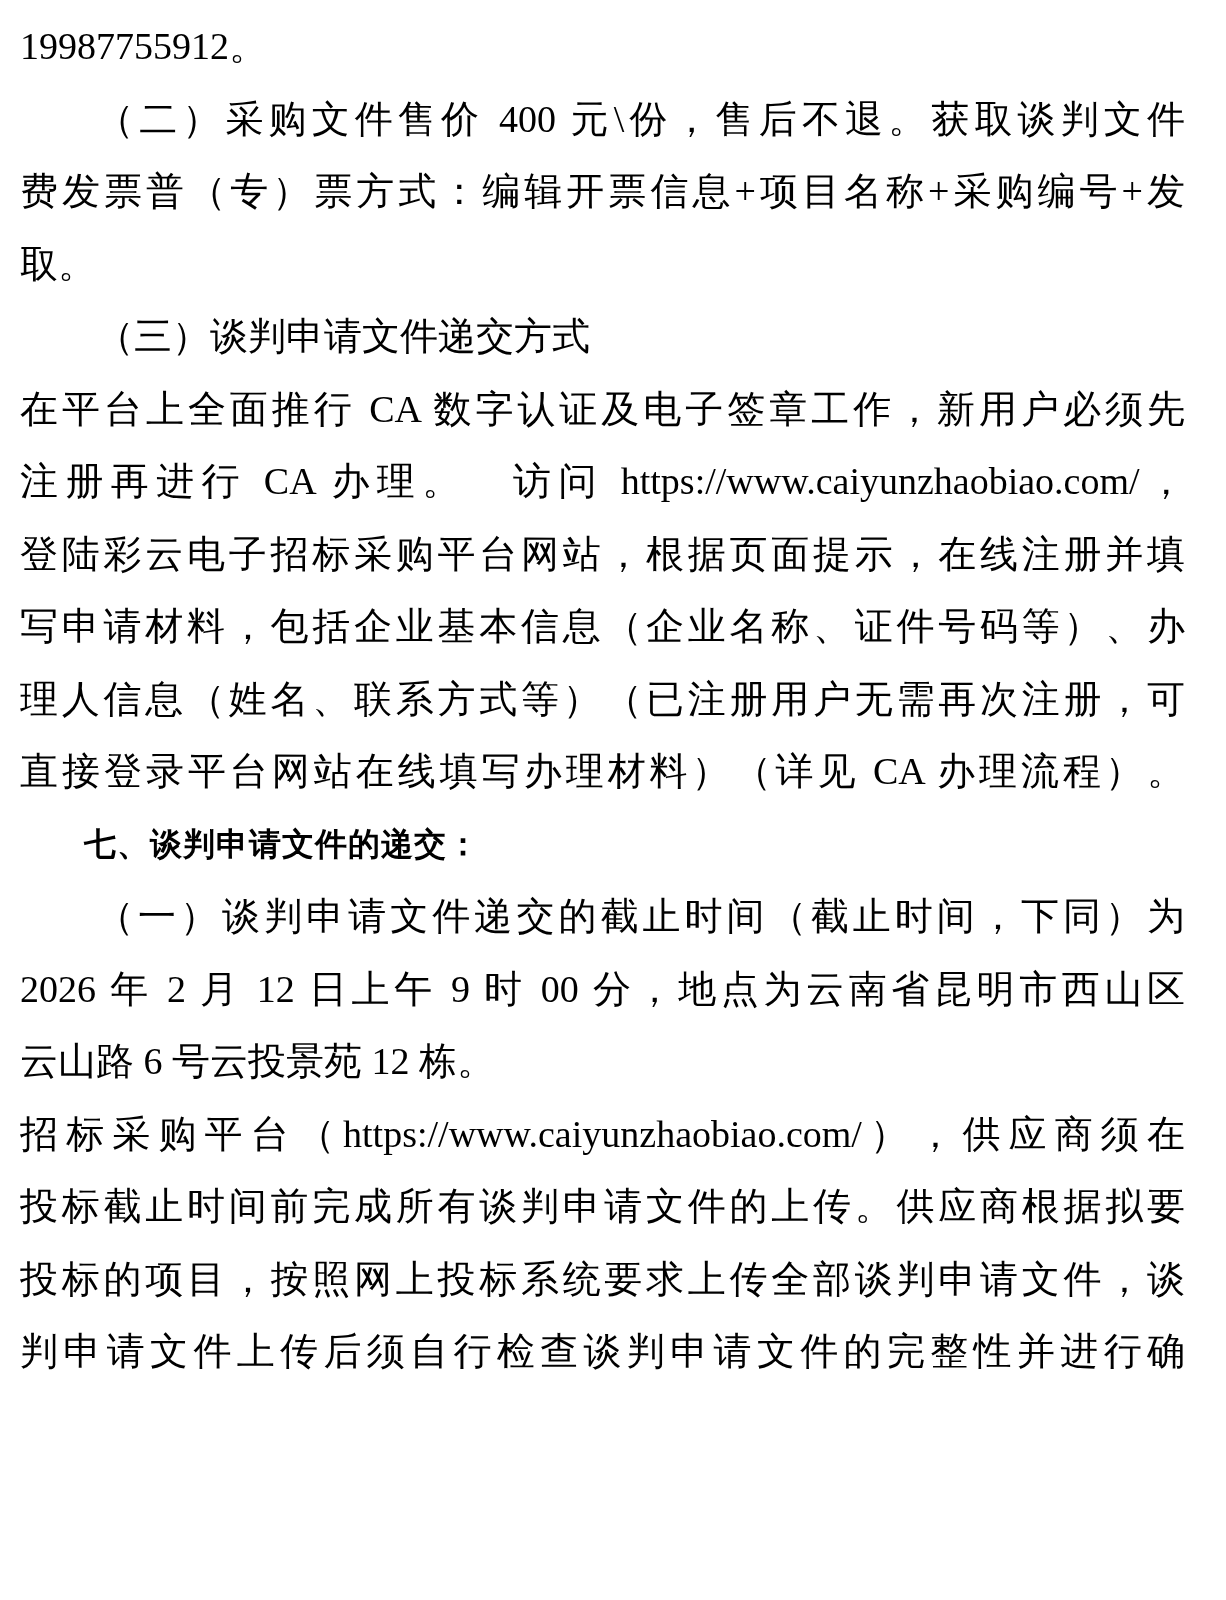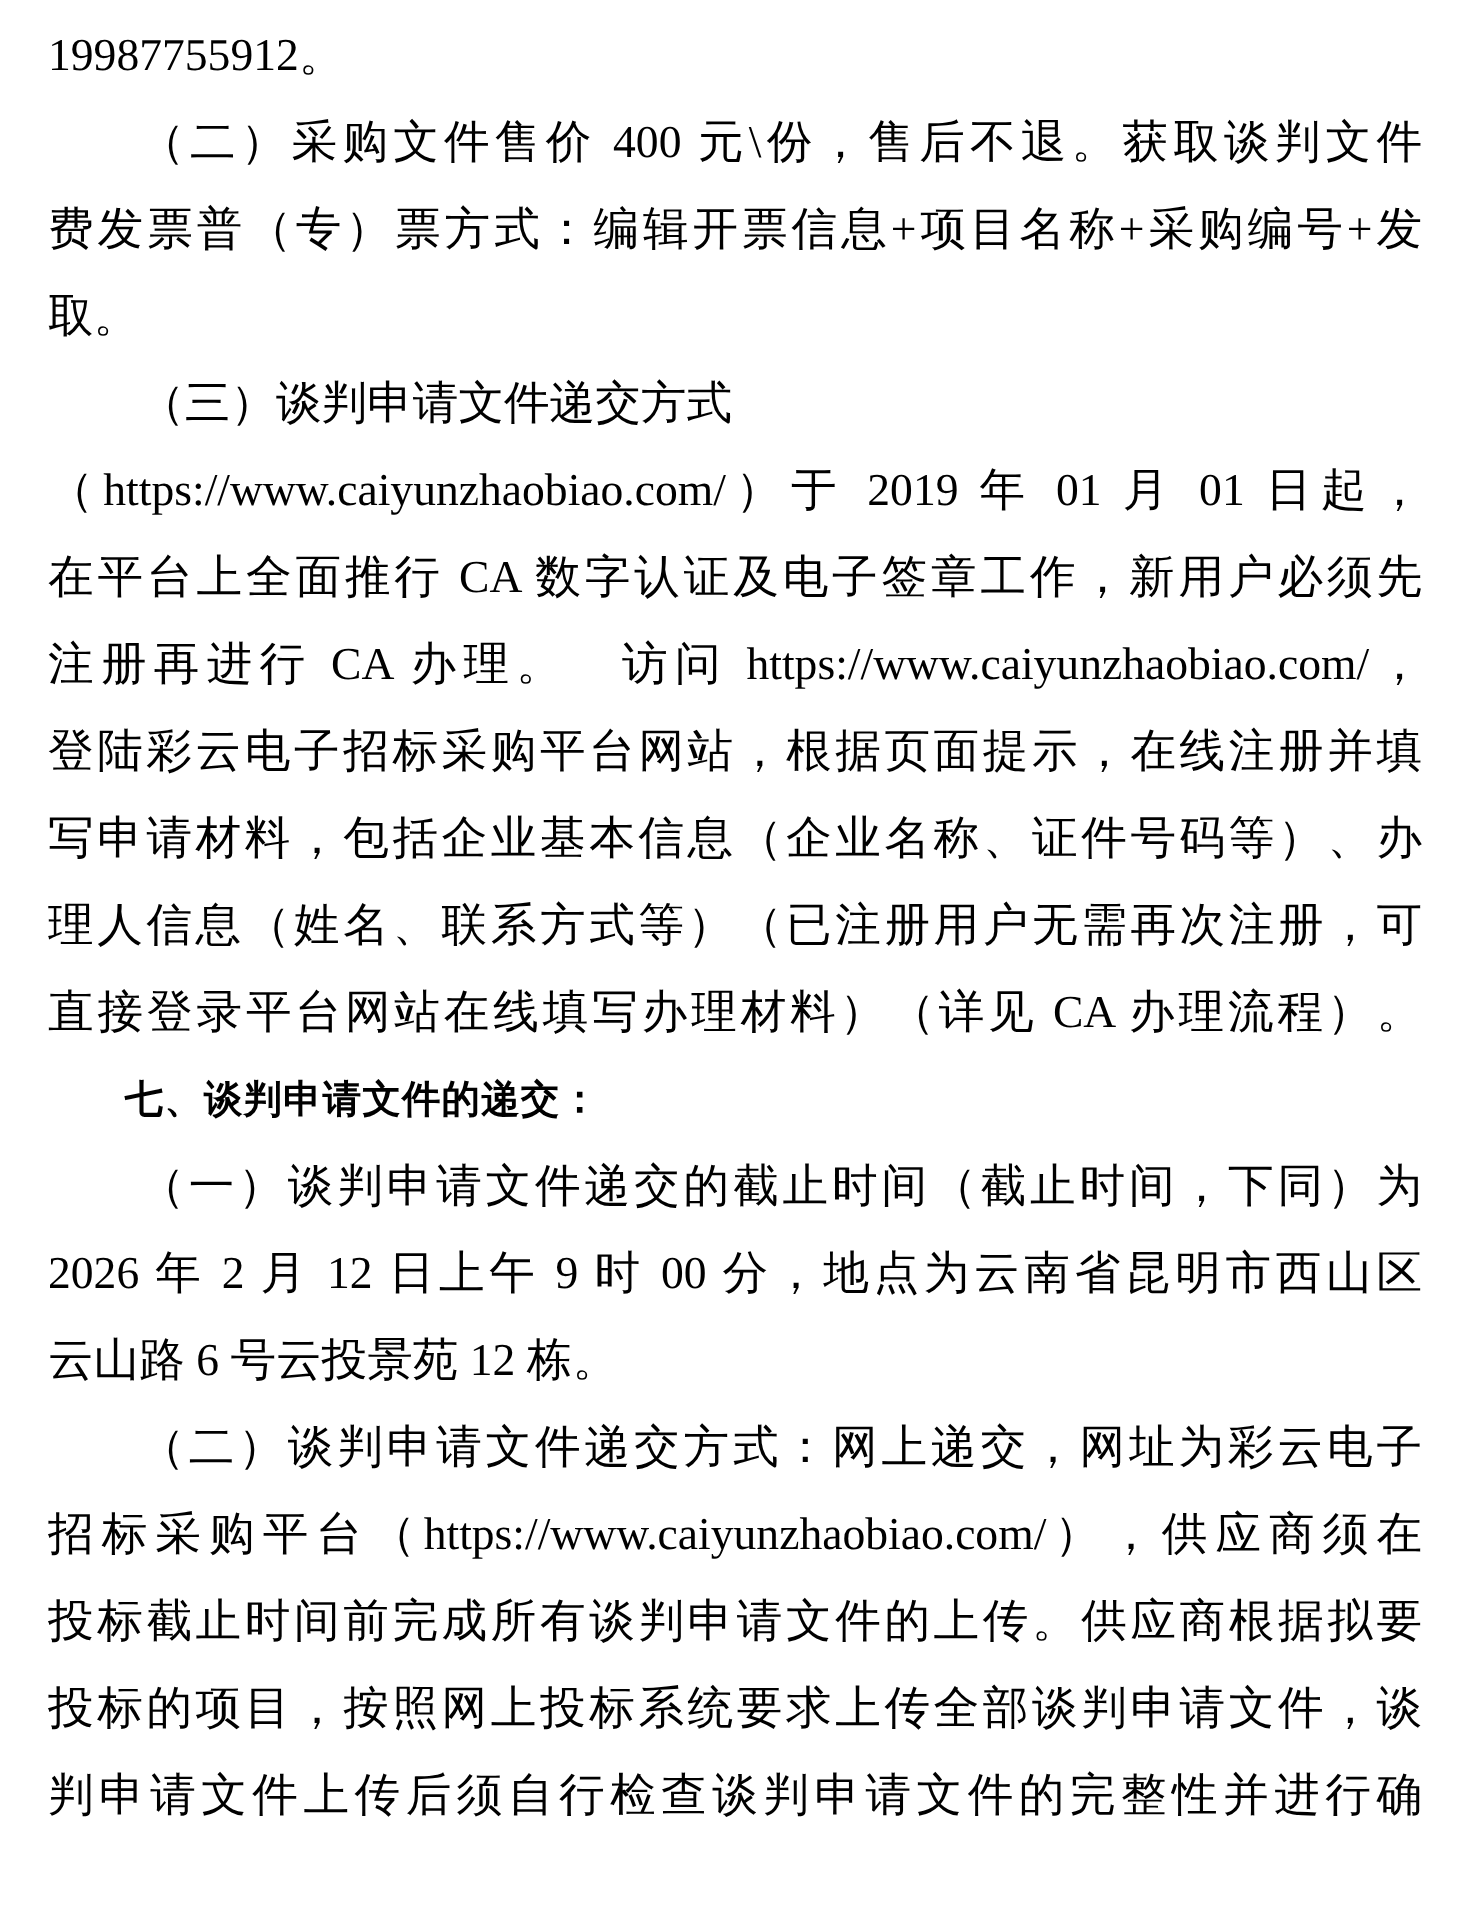--- a/index.html
+++ b/index.html
@@ -9,21 +9,21 @@
   body {
     width: 1226px;
     height: 1600px;
     overflow: hidden;
     background: #ffffff;
   }
   .page {
     box-sizing: border-box;
     width: 1226px;
     height: 1600px;
-    padding: 10px 41px 0 40px;
+    padding: 10px 41px 0 20px;
     overflow: hidden;
     font-family: "Liberation Serif", "DejaVu Serif", serif;
     font-size: 38px;
     color: #000000;
     background: #ffffff;
   }
   .line {
     height: 72.5px;
     line-height: 72.5px;
     overflow: hidden;
@@ -47,29 +47,27 @@
 </style>
 </head>
 <body>
 
 <div class="page" style="background: rgb(255, 255, 255); color: rgb(0, 0, 0);">
     <div class="line">19987755912。</div>
     <div class="line justify indent">（二）采购文件售价 400 元\份，售后不退。获取谈判文件</div>
     <div class="line justify">费发票普（专）票方式：编辑开票信息+项目名称+采购编号+发</div>
     <div class="line">取。</div>
     <div class="line indent">（三）谈判申请文件递交方式</div>
-    <div class="line justify">（https://www.caiyunzhaobiao.com/）于 2019 年 01 月 01 日起，</div>
     <div class="line justify">在平台上全面推行 CA 数字认证及电子签章工作，新用户必须先</div>
     <div class="line justify">注册再进行 CA 办理。　访问 https://www.caiyunzhaobiao.com/，</div>
     <div class="line justify">登陆彩云电子招标采购平台网站，根据页面提示，在线注册并填</div>
     <div class="line justify">写申请材料，包括企业基本信息（企业名称、证件号码等）、办</div>
     <div class="line justify">理人信息（姓名、联系方式等）（已注册用户无需再次注册，可</div>
     <div class="line justify">直接登录平台网站在线填写办理材料）（详见 CA 办理流程）。</div>
     <div class="line indent heading">七、谈判申请文件的递交：</div>
     <div class="line justify indent">（一）谈判申请文件递交的截止时间（截止时间，下同）为</div>
     <div class="line justify">2026 年 2 月 12 日上午 9 时 00 分，地点为云南省昆明市西山区</div>
     <div class="line">云山路 6 号云投景苑 12 栋。</div>
-    <div class="line justify indent">（二）谈判申请文件递交方式：网上递交，网址为彩云电子</div>
     <div class="line justify">招标采购平台（https://www.caiyunzhaobiao.com/），供应商须在</div>
     <div class="line justify">投标截止时间前完成所有谈判申请文件的上传。供应商根据拟要</div>
     <div class="line justify">投标的项目，按照网上投标系统要求上传全部谈判申请文件，谈</div>
     <div class="line justify">判申请文件上传后须自行检查谈判申请文件的完整性并进行确</div>
   </div>
 
 </body></html>

